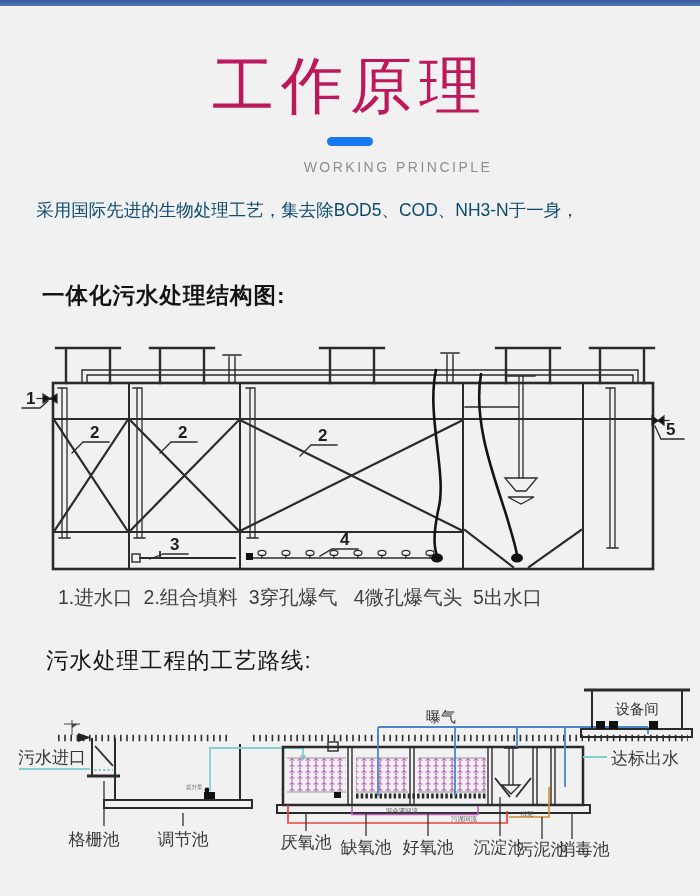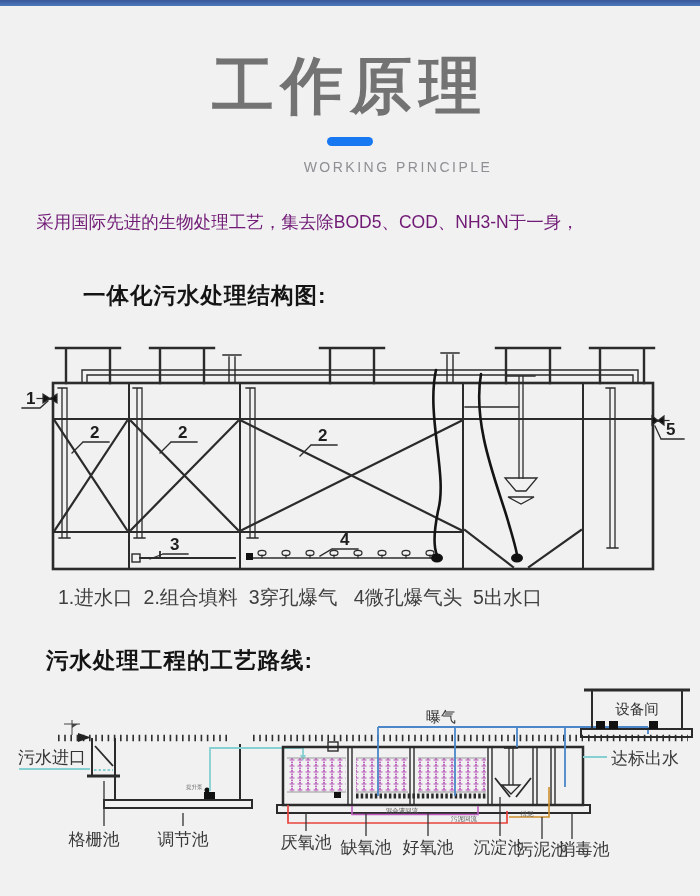--- a/index.html
+++ b/index.html
@@ -5,29 +5,29 @@
   html,body{margin:0;padding:0;}
   body{
     width:700px;height:896px;position:relative;overflow:hidden;
     background:#f1f1f2;
     font-family:"Liberation Sans","DejaVu Sans",sans-serif;
     -webkit-font-smoothing:antialiased;
   }
   .topbar{position:absolute;top:0;left:0;width:700px;height:6px;
     background:linear-gradient(#39589a,#4e7abc);}
   .title{position:absolute;top:44px;left:0;width:700px;text-align:center;
-    font-size:62px;font-weight:700;color:#737373;letter-spacing:7px;}
+    font-size:62px;font-weight:400;color:#be185d;letter-spacing:7px;}
   .dash{position:absolute;top:137px;left:327px;width:46px;height:9px;
     border-radius:4.5px;}
   .subtitle{position:absolute;top:159px;left:0;width:700px;text-align:center;
     font-size:14px;color:#8e8e93;letter-spacing:2.5px;margin-left:48px;}
-  .intro{position:absolute;top:207px;left:0;width:615px;text-align:center;
-    font-size:17.5px;line-height:30px;color:#701a75;}
-  .h1{position:absolute;top:280px;left:42px;font-size:22.5px;font-weight:700;color:#141414;letter-spacing:1px;margin-left:41px;}
-  .h2{position:absolute;top:645px;left:46px;font-size:22.5px;font-weight:700;color:#141414;letter-spacing:1px;}
+  .intro{position:absolute;top:195px;left:0;width:615px;text-align:center;
+    font-size:17.5px;line-height:30px;color:#0c4a6e;}
+  .h1{position:absolute;top:280px;left:42px;font-size:22.5px;font-weight:700;color:#141414;letter-spacing:1px;}
+  .h2{position:absolute;top:645px;left:46px;font-size:22.5px;font-weight:400;color:#141414;letter-spacing:1px;}
   .legend{position:absolute;top:584px;left:58px;font-size:19.5px;font-weight:500;
     color:#404040;white-space:pre;}
   .svgwrap1{position:absolute;top:326px;left:0;}
   .svgwrap2{position:absolute;top:686px;left:0;}
   svg text{font-family:"Liberation Sans","DejaVu Sans",sans-serif;}
 </style>
 </head>
 <body>
 
 <div class="topbar"></div>

